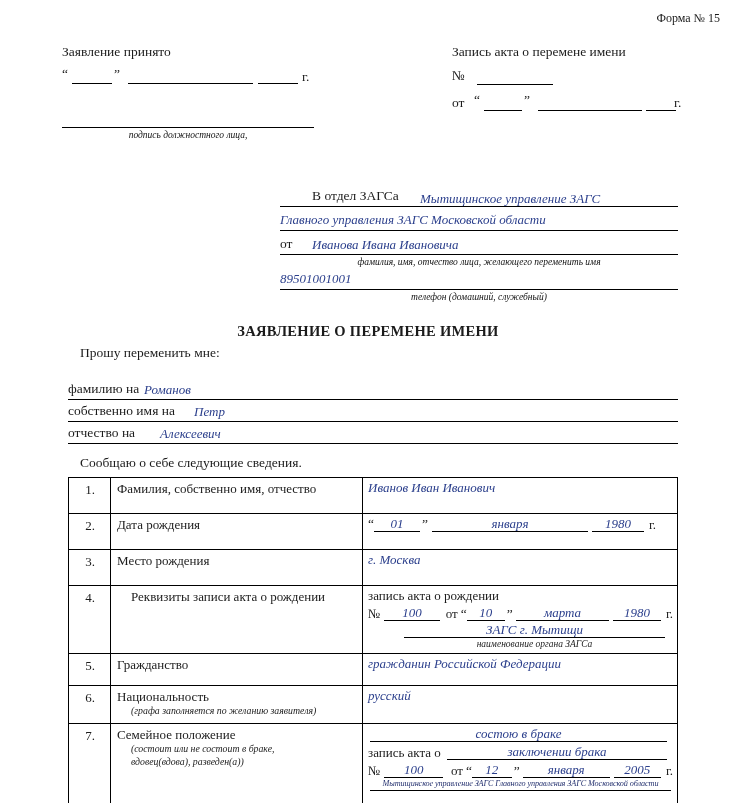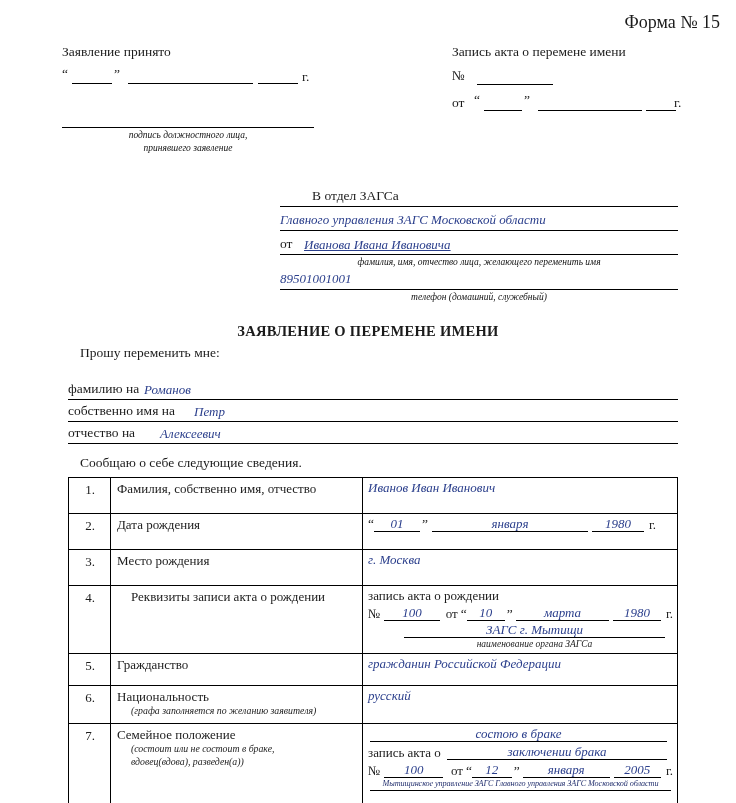--- a/index.html
+++ b/index.html
@@ -31,21 +31,21 @@
   .sq::after{
     content:"";position:absolute;left:0;right:0;bottom:-2px;height:3px;
     background-image:
       linear-gradient(45deg,transparent 45%,#d33 45%,#d33 55%,transparent 55%),
       linear-gradient(-45deg,transparent 45%,#d33 45%,#d33 55%,transparent 55%);
     background-size:4px 3px;background-repeat:repeat-x;
     opacity:.85;
   }
 
   
-  #form-code{right:16px;top:12px;font-size:18px;}
+  #form-code{right:16px;top:12px;font-size:12px;}
   #accepted-title{left:62px;top:44px;}
   #act-title{left:452px;top:44px;}
 
   
   #doc-title{
     left:0;right:0;top:323px;text-align:center;
     font-weight:bold;font-size:14.5px;letter-spacing:.3px;
   }
 
   
@@ -93,50 +93,50 @@
     <span class="abs rule" style="left:10px;top:15px;width:40px;"></span>
     <span class="abs quote" style="left:52px;top:-2px;">”</span>
     <span class="abs rule" style="left:66px;top:15px;width:125px;"></span>
     <span class="abs rule" style="left:196px;top:15px;width:40px;"></span>
     <span class="abs lbl" style="left:240px;top:1px;">г.</span>
   </div>
 
 
   <div class="abs rule" style="left:62px;top:127px;width:252px;"></div>
   <div class="abs tiny" style="left:62px;top:130px;width:252px;text-align:center;">подпись должностного лица,</div>
-  <div class="abs tiny" style="left:62px;top:143px;width:252px;text-align:center;">принявшего заявление</div>
 
   <div class="abs lbl" id="act-title">Запись акта о перемене имени</div>
 
   <div class="abs" style="left:452px;top:68px;width:170px;height:22px;">
     <span class="abs lbl" style="left:0;top:0;">№</span>
     <span class="abs rule" style="left:25px;top:16px;width:76px;"></span>
   </div>
 
   <div class="abs" style="left:452px;top:94px;width:230px;height:22px;">
     <span class="abs lbl" style="left:0;top:1px;">от</span>
     <span class="abs quote" style="left:22px;top:-2px;">“</span>
     <span class="abs rule" style="left:32px;top:16px;width:38px;"></span>
     <span class="abs quote" style="left:72px;top:-2px;">”</span>
     <span class="abs rule" style="left:86px;top:16px;width:104px;"></span>
     <span class="abs rule" style="left:194px;top:16px;width:30px;"></span>
     <span class="abs lbl" style="left:222px;top:1px;">г.</span>
   </div>
 
   <div class="abs" style="left:280px;top:188px;height:20px;margin-left:32px;">
     <span class="abs lbl" style="left:0;top:0;">В отдел ЗАГСа</span>
+    <span class="abs val sq" style="left:108px;top:1px;">Мытищинское управление ЗАГС</span>
   </div>
   <div class="abs rule" style="left:280px;top:206px;width:398px;"></div>
 
   <div class="abs val" style="left:280px;top:212px;">Главного управления ЗАГС Московской области</div>
   <div class="abs rule" style="left:280px;top:230px;width:398px;"></div>
 
   <div class="abs" style="left:280px;top:236px;height:20px;">
     <span class="abs lbl" style="left:0;top:0;">от</span>
-    <span class="abs val" style="left:24px;top:1px;text-decoration:underline;">Иванова Ивана Ивановича</span>
+    <span class="abs val" style="left:32px;top:1px;">Иванова Ивана Ивановича</span>
   </div>
   <div class="abs rule" style="left:280px;top:254px;width:398px;"></div>
   <div class="abs tiny" style="left:280px;top:257px;width:398px;text-align:center;">фамилия, имя, отчество лица, желающего переменить имя</div>
 
   <div class="abs val" style="left:280px;top:271px;">89501001001</div>
   <div class="abs rule" style="left:280px;top:289px;width:398px;"></div>
   <div class="abs tiny" style="left:280px;top:292px;width:398px;text-align:center;">телефон (домашний, служебный)</div>
 
   <div class="abs" id="doc-title">ЗАЯВЛЕНИЕ О ПЕРЕМЕНЕ ИМЕНИ</div>
 

